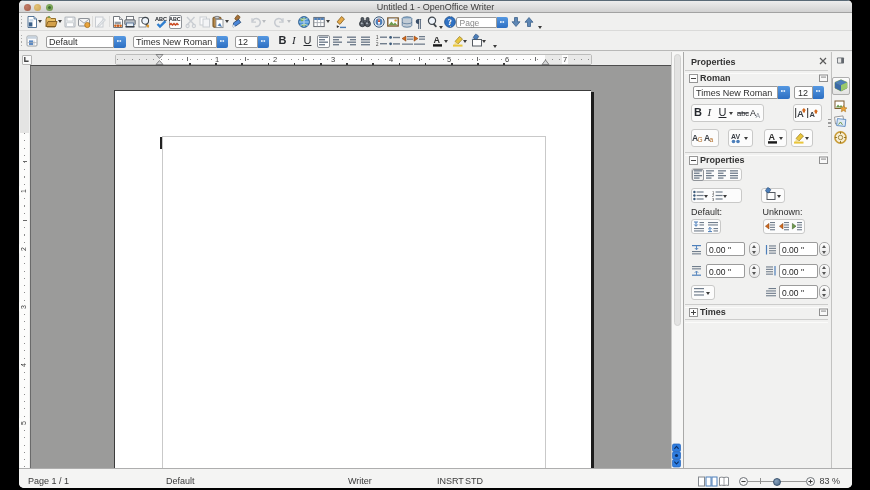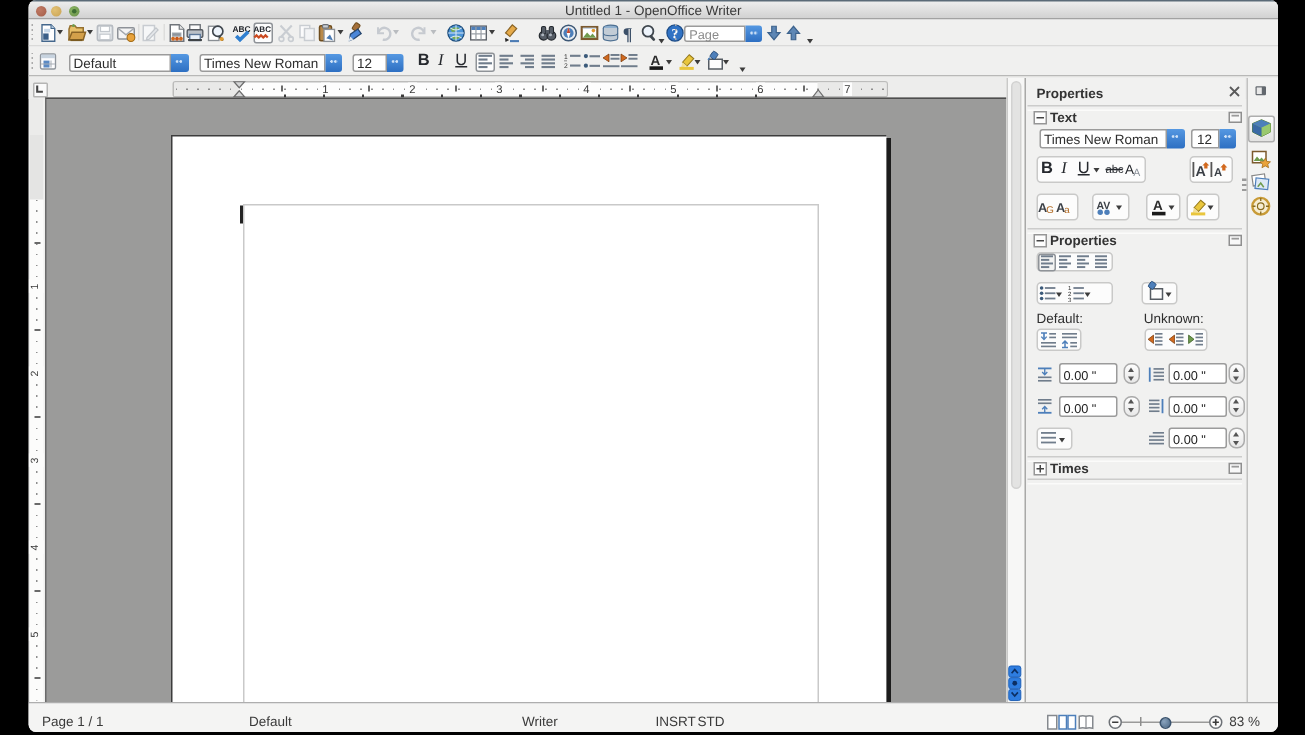--- a/index.html
+++ b/index.html
@@ -347,21 +347,21 @@
     <div class="ab" style="left:664.5px;top:51.5px;width:146.5px;height:416px;background:#f1f1f0"></div>
     <div class="ab lbl" style="left:672px;top:56.5px;font-weight:bold;color:#333">Properties</div>
     <svg class="ab" style="left:800px;top:57px" width="8" height="8">
       <path d="M1 1 7 7 M7 1 1 7" stroke="#5a5a5a" stroke-width="1.2"></path>
     </svg>
     <div class="ab groove" style="left:666px;top:69.5px;width:143px"></div>
     <svg class="ab" style="left:669.5px;top:73.5px" width="9" height="9">
       <rect x=".5" y=".5" width="8" height="8" fill="#fdfdfd" stroke="#969696" stroke-width="1"></rect>
       <path d="M2 4.5 H7" stroke="#444" stroke-width="1"></path>
     </svg>
-    <div class="ab lbl" style="left:681px;top:72.5px;font-weight:bold;color:#333">Text</div>
+    <div class="ab lbl" style="left:681px;top:72.5px;font-weight:bold;color:#333">Roman</div>
     <svg class="ab" style="left:799.5px;top:73.5px" width="9" height="8">
       <rect x=".5" y="1" width="8" height="6.5" fill="#f8f8f8" stroke="#8f8f8f" stroke-width="1"></rect>
       <rect x="2" y="2.5" width="5" height="1.2" fill="#9a9a9a"></rect>
     </svg>
     <div class="ab ifield" style="left:674px;top:86px;width:85px;height:12.5px"></div>
     <div class="ab lbl" style="left:677px;top:88px">Times New Roman</div>
     <div class="ab cbtn" style="left:759px;top:86px;width:11.5px;height:12.5px;border-radius:0 2px 2px 0"></div>
     <div class="ab ifield" style="left:775px;top:86px;width:18.5px;height:12.5px"></div>
     <div class="ab lbl" style="left:779px;top:88px">12</div>
     <div class="ab cbtn" style="left:793.5px;top:86px;width:11px;height:12.5px;border-radius:0 2px 2px 0"></div>

